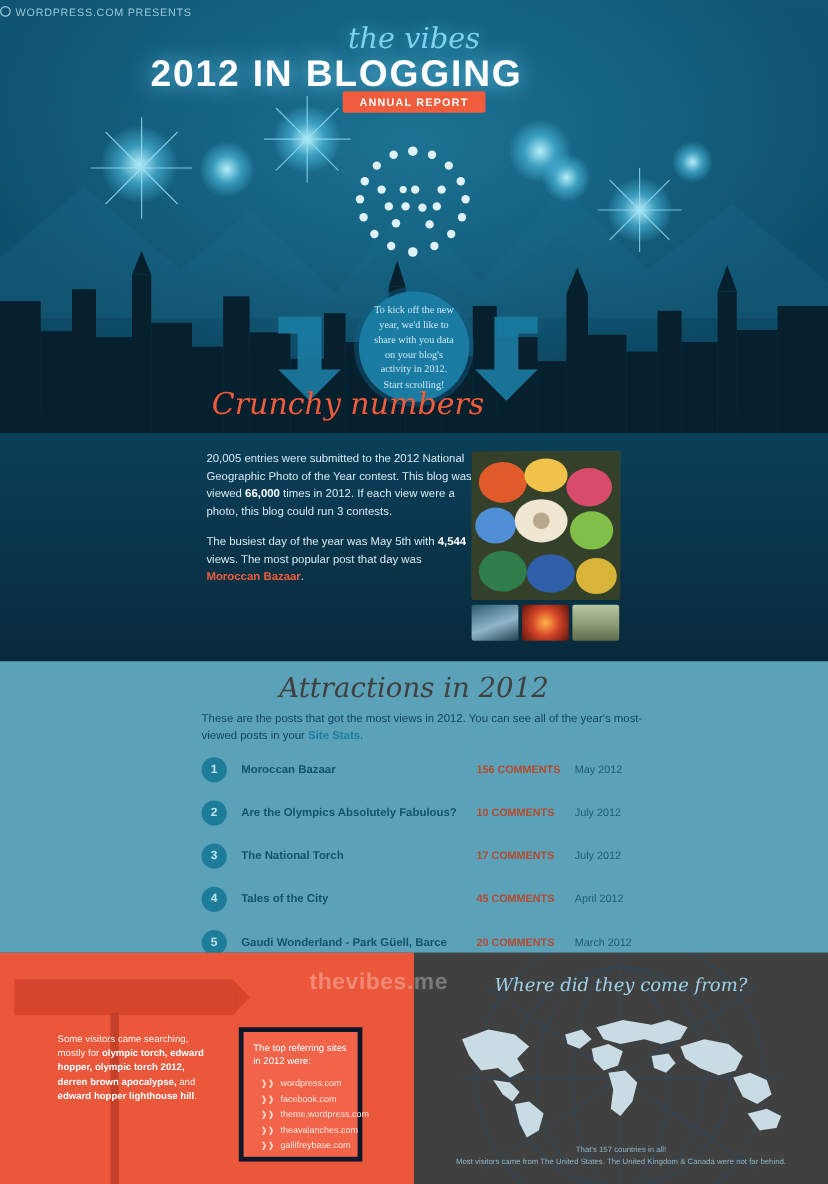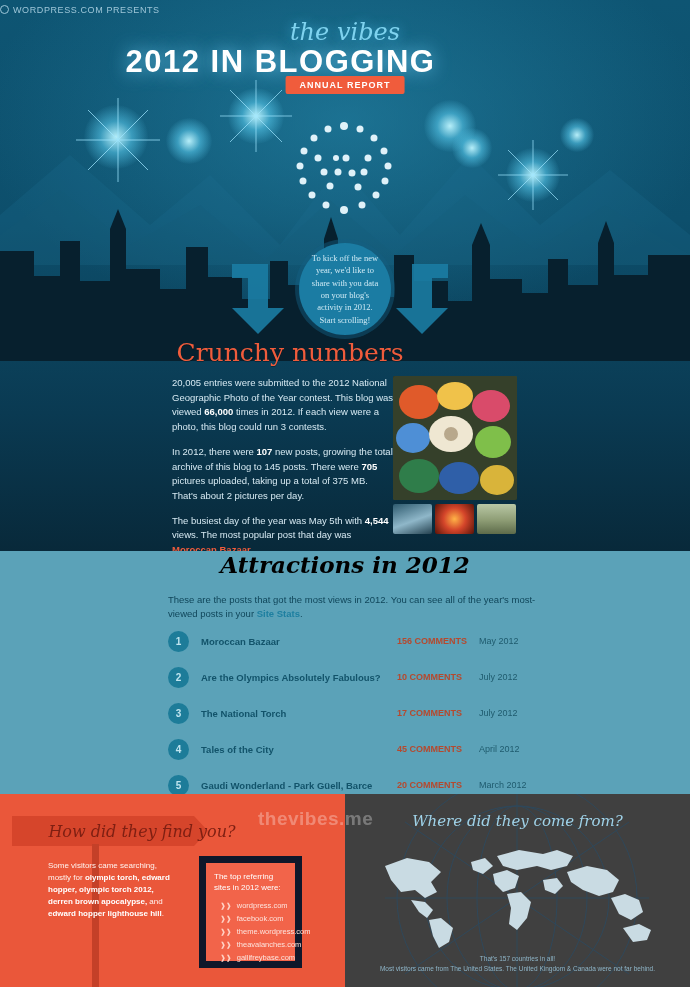--- a/index.html
+++ b/index.html
@@ -65,22 +65,22 @@
     box-shadow: 0 0 0 4px rgba(20,95,130,.45);
     font-family: Liberation Serif, serif;
   }
   .arrow-l, .arrow-r {
     position: absolute; top: 258px; width: 70px; height: 78px;
   }
   .arrow-l { left: 228px; }
   .arrow-r { left: 382px; }
 
   .crunchy {
-    position: absolute; top: 338px; width: 580px; text-align: center;
-    font-family: "DejaVu Serif", serif; 
+    position: absolute; top: 322px; width: 580px; text-align: center;
+    font-family: "DejaVu Serif", serif; font-style: italic;
     color: #f05c3c; font-size: 25px; text-shadow: 0 1px 0 rgba(0,0,0,.3);
   }
   .cn-text {
     position: absolute; left: 160px; top: 376px; width: 222px;
     color: #d6e9f2; font-size: 9.5px; line-height: 1.55; margin-left: 12px;
   }
   .cn-text p { margin-bottom: 10px; }
   .cn-text b { color: #ffffff; }
   .cn-text a { color: #f05c3c; font-weight: bold; text-decoration: none; }
   .photo-main {
@@ -93,23 +93,23 @@
   .t1 { background: linear-gradient(160deg,#2e5a6e,#8fb7c9 55%,#24414f); }
   .t2 { background: radial-gradient(circle at 50% 50%, #ffb347 0%, #d4452a 45%, #5a1409 100%); }
   .t3 { background: linear-gradient(180deg,#b9c8a5 0%,#8d9c74 55%,#5d6b4a 100%); }
 
   
   .attract {
     position: absolute; top: 551px; left: 0; width: 690px; height: 243px;
     background: #5ba2b8;
   }
   .attract h2 {
-    text-align: center; 
+    text-align: center; padding-top: 10px;
     font-family: "DejaVu Serif", serif; font-style: italic;
-    color: #000000; font-size: 23px; font-weight: bold;
+    color: #404040; font-size: 23px; font-weight: normal;
   }
   .attract .intro {
     position: absolute; left: 168px; top: 42px; width: 370px;
     color: #10465a; font-size: 9.5px; line-height: 1.5;
   }
   .attract .intro a { color: #1d7fa0; font-weight: bold; text-decoration: none; }
   .post-list { position: absolute; left: 168px; top: 72px; width: 400px; }
   .post-row { display: flex; align-items: center; height: 36px; }
   .rank {
     width: 21px; height: 21px; border-radius: 50%; background: #1d7c99;
@@ -150,21 +150,21 @@
     border-left: 14px solid #d6452b;
   }
   .sign-pole { position: absolute; left: 92px; top: 50px; width: 7px; height: 143px; background: #c44028; }
   .find-text {
     position: absolute; left: 48px; top: 66px; width: 130px;
     color: #fff2ee; font-size: 8px; line-height: 1.5;
   }
   .find-text b { color: #ffffff; }
   .referring-box {
     position: absolute; left: 199px; top: 62px; width: 103px; height: 112px;
-    background: #f2644a; border: 7px solid #0f172a;
+    background: #f2644a; border: 4px solid #0f172a;
   }
   .referring-box .rb-title {
     color: #fff; font-size: 8px; padding: 8px 8px 0 8px; line-height: 1.4;
   }
   .ref-list { margin: 8px 6px 0 14px; }
   .ref-item { display: flex; align-items: center; font-size: 7.5px; color: #fde3dc; margin-bottom: 4px; }
   .ref-arrow { color: #ffd2c6; margin-right: 5px; font-size: 7px; }
   .thevibes-wm {
     position: absolute; left: 258px; top: 808px; z-index: 5;
     color: rgba(255,255,255,.30); font-size: 19px; font-weight: bold; letter-spacing: .5px;
@@ -320,23 +320,20 @@
 
     <div class="speech">To kick off the new year, we'd like to share with you data on your blog's activity in 2012. Start scrolling!</div>
 
     <div class="crunchy">Crunchy numbers</div>
 
     <div class="cn-text">
       <p>
         <span>20,005 entries were submitted to the 2012 National Geographic Photo of the Year contest. This blog was viewed </span><b>66,000</b><span> times in 2012. If each view were a photo, this blog could run 3 contests.</span>
       </p>
       <p>
-        <span>In 2012, there were </span><b>107</b><span> new posts, growing the total archive of this blog to 145 posts. There were </span><b>705</b><span> pictures uploaded, taking up a total of 375 MB. That's about 2 pictures per day.</span>
-      </p>
-      <p>
         <span>The busiest day of the year was May 5th with </span><b>4,544</b><span> views. The most popular post that day was </span><a href="#">Moroccan Bazaar</a><span>.</span>
       </p>
     </div>
 
     <div class="photo-main">
       <svg width="124" height="124" viewBox="0 0 124 124">
         <rect width="124" height="124" fill="#35402a"></rect>
         <ellipse cx="26" cy="26" rx="20" ry="17" fill="#e05a2a"></ellipse>
         <ellipse cx="62" cy="20" rx="18" ry="14" fill="#f0c24a"></ellipse>
         <ellipse cx="98" cy="30" rx="19" ry="16" fill="#d94b6a"></ellipse>
@@ -395,21 +392,20 @@
         <div class="post-date">March 2012</div>
       </div>
     </div>
   </div>
 
   <div class="bottom">
 
     <div class="bl">
       <div class="sign-post"></div>
       <div class="sign-pole"></div>
-      <h3>How did they find you?</h3>
 
       <div class="find-text">
         <span>Some visitors came searching, mostly for </span><b>olympic torch, edward hopper, olympic torch 2012, derren brown apocalypse,</b><span> and </span><b>edward hopper lighthouse hill</b><span>.</span>
       </div>
 
       <div class="referring-box">
         <div class="rb-title">The top referring sites in 2012 were:</div>
         <div class="ref-list">
           <div class="ref-item">
             <span class="ref-arrow">❱❱</span>

